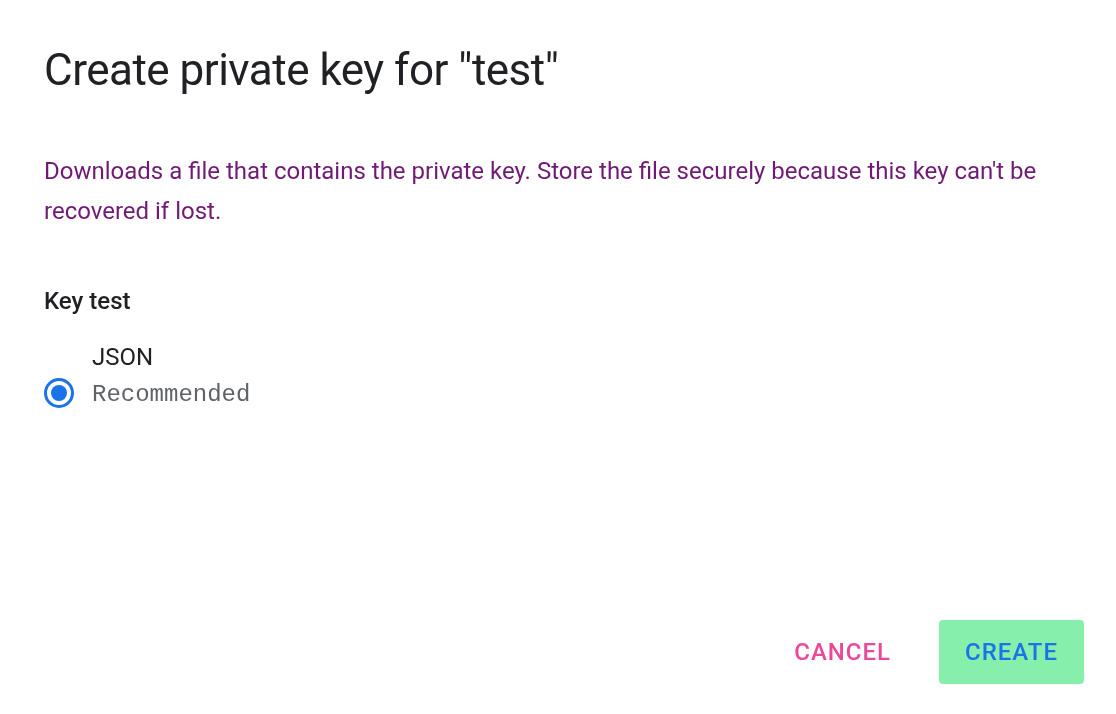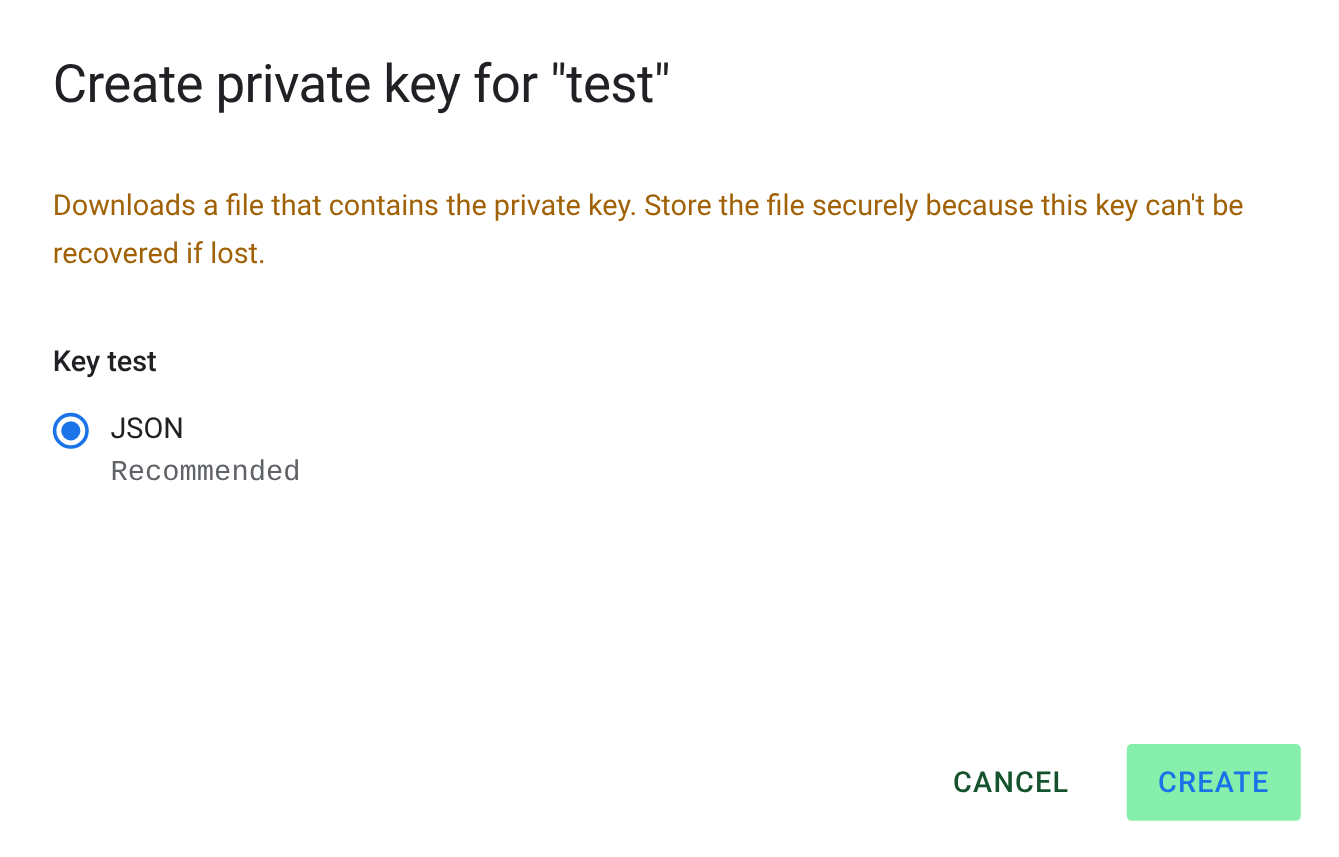--- a/index.html
+++ b/index.html
@@ -20,39 +20,39 @@
     .dialog-title {
       font-size: 44px;
       font-weight: 400;
       color: #202124;
       margin-bottom: 56px;
       letter-spacing: -0.5px;
     }
     .dialog-description {
       font-size: 24px;
       font-weight: 400;
-      color: #a16207;
+      color: #701a75;
       line-height: 1.65;
       margin-bottom: 56px;
       max-width: 1000px;
     }
     .key-type-label {
       font-size: 24px;
       font-weight: 500;
       color: #202124;
       margin-bottom: 28px;
     }
     .radio-group {
       display: flex;
       flex-direction: column;
       gap: 36px;
     }
     .radio-option {
       display: flex;
-      align-items: flex-start;
+      align-items: flex-end;
       gap: 18px;
       cursor: pointer;
     }
     .radio-circle {
       width: 30px;
       height: 30px;
       border-radius: 50%;
       border: 3px solid #5f6368;
       flex-shrink: 0;
       display: flex;
@@ -99,21 +99,21 @@
       font-size: 24px;
       font-weight: 500;
       letter-spacing: 1px;
       border: none;
       cursor: pointer;
       padding: 18px 24px;
       border-radius: 4px;
       background: transparent;
     }
     .btn-cancel {
-      color: #14532d;
+      color: #ec4899;
     }
     .btn-create {
       color: #1a73e8;
       background: #86efac;
       padding: 18px 26px;
     }
   </style>
 </head>
 <body>
 

